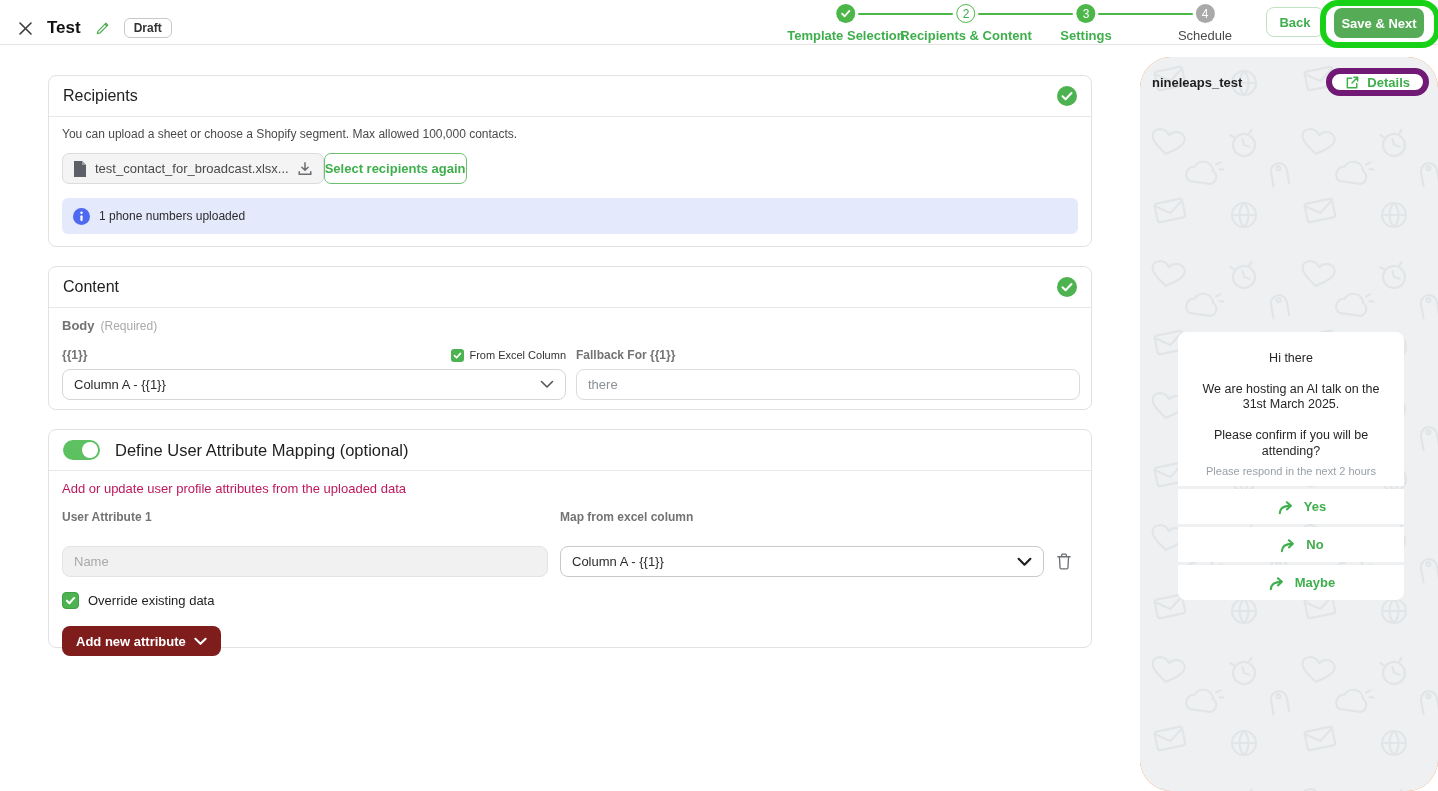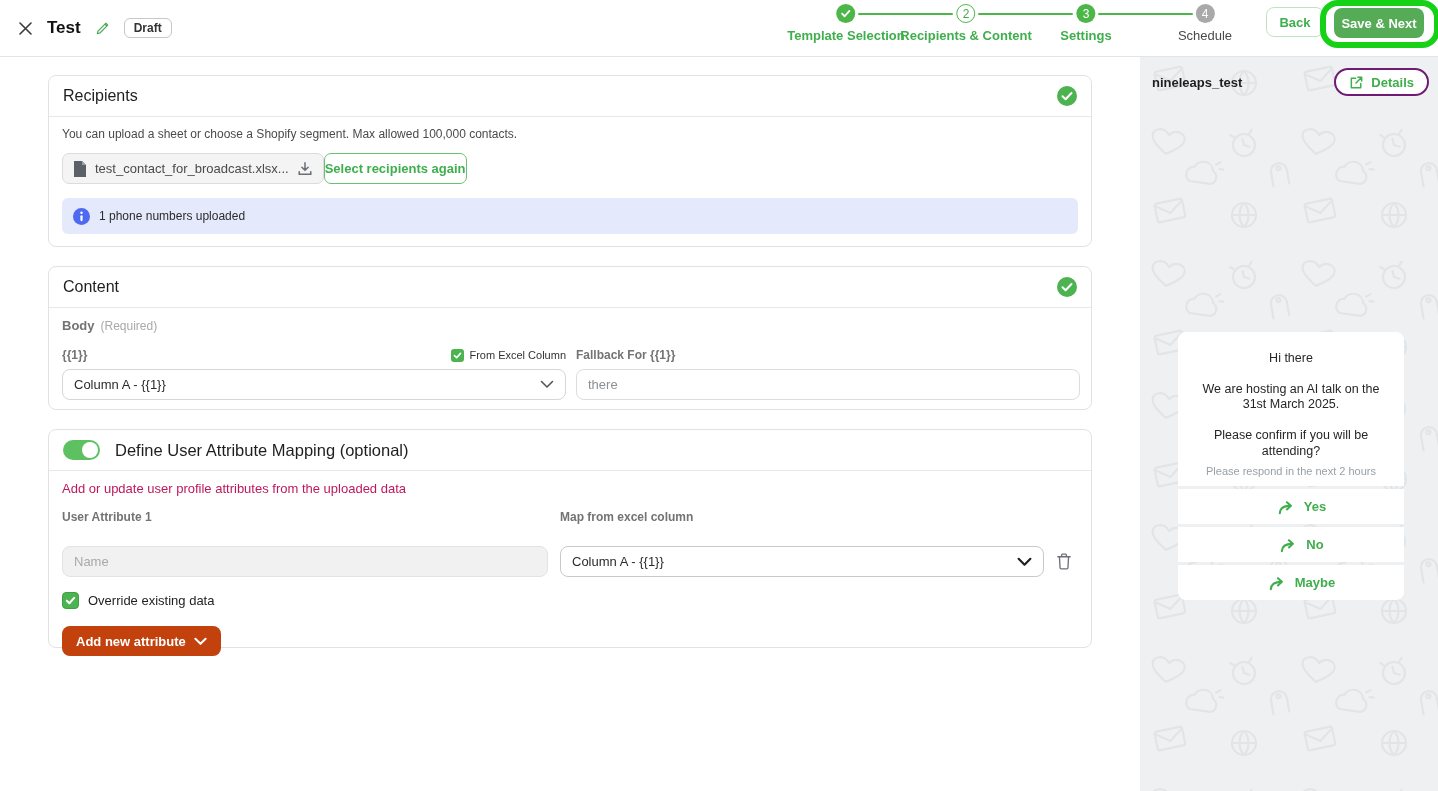--- a/index.html
+++ b/index.html
@@ -2,21 +2,21 @@
 <html><head>
 <meta charset="utf-8">
 <style>
   * { margin:0; padding:0; box-sizing:border-box; }
   html,body { width:1438px; height:791px; }
   body {
     position:relative; overflow:hidden; background:#ffffff;
     font-family:"Liberation Sans", sans-serif; color:#222;
   }
   
-  .topbar { position:absolute; left:0; top:0; width:1438px; height:57px; background:#fff; border-bottom:1px solid #e4e4e4; z-index:5; }
+  .topbar { position:absolute; left:0; top:0; width:1438px; height:45px; background:#fff; border-bottom:1px solid #e4e4e4; z-index:5; }
   .tb-left { position:absolute; left:18px; top:0; height:56px; display:flex; align-items:center; gap:14px; }
   .icon-btn { background:none; border:none; cursor:pointer; display:flex; align-items:center; }
   .page-title { font-size:17px; font-weight:bold; color:#111; }
   .badge { border:1px solid #c8c8c8; border-radius:6px; padding:2px 9px; font-size:12px; font-weight:bold; color:#333; background:#fff; }
   
   .step { position:absolute; top:4px; transform:translateX(-50%); text-align:center; cursor:pointer; }
   .step-circle { width:19px; height:19px; border-radius:50%; margin:0 auto 5px; display:flex; align-items:center; justify-content:center; font-size:12px; }
   .sc-done   { background:#4cb648; color:#fff; }
   .sc-active { background:#fff; border:1.5px solid #4cb648; color:#3fae4c; }
   .sc-pending{ background:#a9a9a9; color:#fff; }
@@ -47,26 +47,26 @@
   .mini-check { width:13px; height:13px; background:#4cb350; border-radius:3px; display:inline-flex; align-items:center; justify-content:center; margin-right:5px; cursor:pointer; }
   .sel { height:31px; border:1px solid #d6d6d6; border-radius:8px; background:#fff; display:flex; align-items:center; justify-content:space-between; padding:0 11px; font-size:13px; color:#2c2c2c; cursor:pointer; }
   .txt-input { height:31px; border:1px solid #dcdcdc; border-radius:8px; background:#fff; padding:0 11px; font-size:13px; font-family:"Liberation Sans",sans-serif; color:#8a9096; width:100%; }
   .txt-input::placeholder { color:#a9a9a9; }
   .dis-input { background:#f1f1f1; border-color:#e3e3e3; }
   .toggle { width:37px; height:20px; background:#5ec161; border-radius:10px; position:relative; cursor:pointer; flex:none; }
   .toggle .knob { position:absolute; top:2px; right:2px; width:16px; height:16px; border-radius:50%; background:#fff; }
   .attr-grid { display:grid; grid-template-columns:486px 484px 20px; column-gap:12px; align-items:center; }
   .chk { width:17px; height:17px; background:#4cb350; border:1px solid #3fa045; border-radius:4px; display:inline-flex; align-items:center; justify-content:center; cursor:pointer; flex:none; }
   .override-row { margin-top:15px; display:flex; align-items:center; gap:9px; font-size:13px; color:#1e1e1e; }
-  .btn-green { margin-top:17px; height:30px; background:#c2410c; border:none; border-radius:8px; color:#fff; font-weight:bold; font-size:13px; padding:0 14px; display:flex; align-items:center; gap:8px; cursor:pointer; }
-  
-  .panel { position:absolute; left:1140px; top:57px; width:298px; height:734px; background:#f97316; overflow:hidden; }
+  .btn-green { margin-top:17px; height:30px; background:#7f1d1d; border:none; border-radius:8px; color:#fff; font-weight:bold; font-size:13px; padding:0 14px; display:flex; align-items:center; gap:8px; cursor:pointer; }
+  
+  .panel { position:absolute; left:1140px; top:57px; width:298px; height:734px; background:#f97316; overflow:hidden;border-radius:31px; }
   .panel-head { position:absolute; left:12px; right:9px; top:11px; display:flex; justify-content:space-between; align-items:center; z-index:2; }
   .tpl-name { font-size:13px; font-weight:bold; color:#1e1e1e; }
-  .btn-details { background:#fff; border:2px solid #701a75; border-radius:14px; height:28px; padding:0 13px; display:flex; align-items:center; gap:7px; color:#3fae4c; font-weight:bold; font-size:13px; cursor:pointer; }
+  .btn-details { background:#fff; border:6px solid #701a75; border-radius:14px; height:28px; padding:0 13px; display:flex; align-items:center; gap:7px; color:#3fae4c; font-weight:bold; font-size:13px; cursor:pointer; }
   .chat { position:absolute; left:38px; top:275px; width:226px; z-index:2; }
   .msg { background:#fff; border-radius:8px 8px 0 0; padding:19px 12px 9px;text-align:center; }
   .msg p { font-size:12.5px; line-height:1.25; color:#262626; margin-bottom:15px; }
   .msg p:last-of-type { margin-bottom:6px; }
   .msg .foot { font-size:11px; color:#9aa0a6; }
   .prow { margin-top:3px; background:#fff; height:35px; display:flex; align-items:center; justify-content:center; gap:9px; color:#3fae4c; font-weight:bold; font-size:13px; cursor:pointer;padding-left:20px; }
   .prow:last-child { border-radius:0 0 8px 8px; }
   svg { display:block; }
 </style>
 </head>

